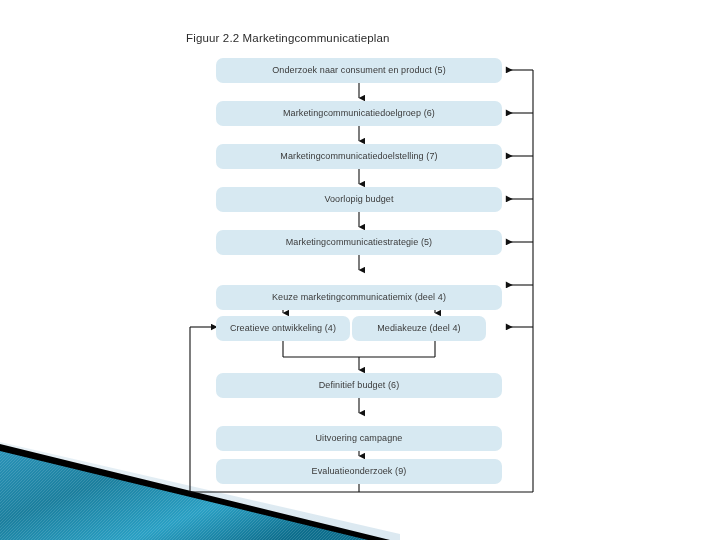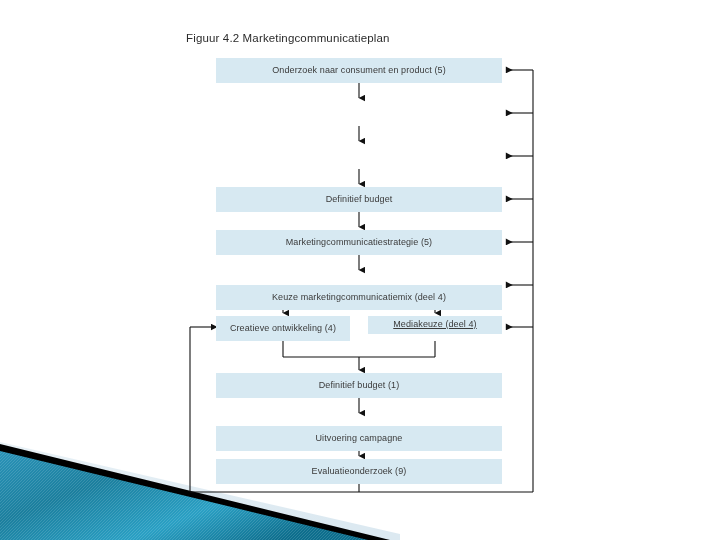--- a/index.html
+++ b/index.html
@@ -53,36 +53,36 @@
     box-sizing: border-box;
     display: flex;
     align-items: center;
     justify-content: center;
     text-align: center;
     font-size: 9px;
     color: #3a3a3a;
     letter-spacing: .1px;
     line-height: 1.1;
     padding: 0 4px;
+    border-radius: 7px;
   }
   .node-wide {
     left: 216px;
     width: 286px;
     height: 25px;
   }
   .node-half-left {
     left: 216px;
     width: 134px;
     height: 25px;
   }
   .node-half-right {
-    left: 368px;
+    left: 352px;
     width: 134px;
-    height: 18px;
-    text-decoration: underline;
+    height: 25px;
   }
 </style>
 </head>
 <body>
 
 <div id="slide">
 
   <svg class="corner-deco" viewBox="0 0 400 110" preserveAspectRatio="none">
     <defs>
       <linearGradient id="tealgrad" x1="0" y1="0" x2="1" y2="0.6">
@@ -99,21 +99,21 @@
         <rect width="3" height="3" fill="none"></rect>
         <path d="M0,3 l3,-3" stroke="#ffffff" stroke-opacity="0.13" stroke-width="1"></path>
       </pattern>
     </defs>
     <polygon points="0,110 0,12 400,104 400,110" fill="url(#palegrad)"></polygon>
     <polygon points="0,110 0,14 390,110" fill="#000000"></polygon>
     <polygon points="0,110 0,21 368,110" fill="url(#tealgrad)"></polygon>
     <polygon points="0,110 0,21 368,110" fill="url(#hatch)"></polygon>
   </svg>
 
-  <div class="fig-title">Figuur 4.2 Marketingcommunicatieplan</div>
+  <div class="fig-title">Figuur 2.2 Marketingcommunicatieplan</div>
 
   <svg class="diagram" viewBox="0 0 720 540">
     <defs>
       <marker id="arrowDown" markerWidth="8" markerHeight="8" refX="3.2" refY="6" orient="auto" markerUnits="userSpaceOnUse">
         <path d="M0,0 L3.2,6.4 L6.4,0 z" fill="#111111"></path>
       </marker>
       <marker id="arrowLeft" markerWidth="9" markerHeight="9" refX="6.8" refY="3.4" orient="auto" markerUnits="userSpaceOnUse">
         <path d="M7,0 L0,3.4 L7,6.8 z" fill="#111111"></path>
       </marker>
       <marker id="arrowRight" markerWidth="9" markerHeight="9" refX="0.4" refY="3.4" orient="auto" markerUnits="userSpaceOnUse">
@@ -154,24 +154,26 @@
       <line x1="533" y1="242" x2="506" y2="242" marker-end="url(#arrowLeft)"></line>
       <line x1="533" y1="285" x2="506" y2="285" marker-end="url(#arrowLeft)"></line>
       <line x1="533" y1="327" x2="506" y2="327" marker-end="url(#arrowLeft)"></line>
 
       <line x1="190" y1="492" x2="190" y2="327"></line>
       <line x1="190" y1="327" x2="211" y2="327" marker-end="url(#arrowRight)"></line>
     </g>
   </svg>
 
   <div class="node node-wide" style="top:58px">Onderzoek naar consument en product (5)</div>
-  <div class="node node-wide" style="top:187px">Definitief budget</div>
+  <div class="node node-wide" style="top:101px">Marketingcommunicatiedoelgroep (6)</div>
+  <div class="node node-wide" style="top:144px">Marketingcommunicatiedoelstelling (7)</div>
+  <div class="node node-wide" style="top:187px">Voorlopig budget</div>
   <div class="node node-wide" style="top:230px">Marketingcommunicatiestrategie (5)</div>
   <div class="node node-wide" style="top:285px">Keuze marketingcommunicatiemix (deel 4)</div>
 
   <div class="node node-half-left" style="top:316px">Creatieve ontwikkeling (4)</div>
   <div class="node node-half-right" style="top:316px">Mediakeuze (deel 4)</div>
 
-  <div class="node node-wide" style="top:373px">Definitief budget (1)</div>
+  <div class="node node-wide" style="top:373px">Definitief budget (6)</div>
   <div class="node node-wide" style="top:426px">Uitvoering campagne</div>
   <div class="node node-wide" style="top:459px">Evaluatieonderzoek (9)</div>
 
 </div>
 
 </body></html>

